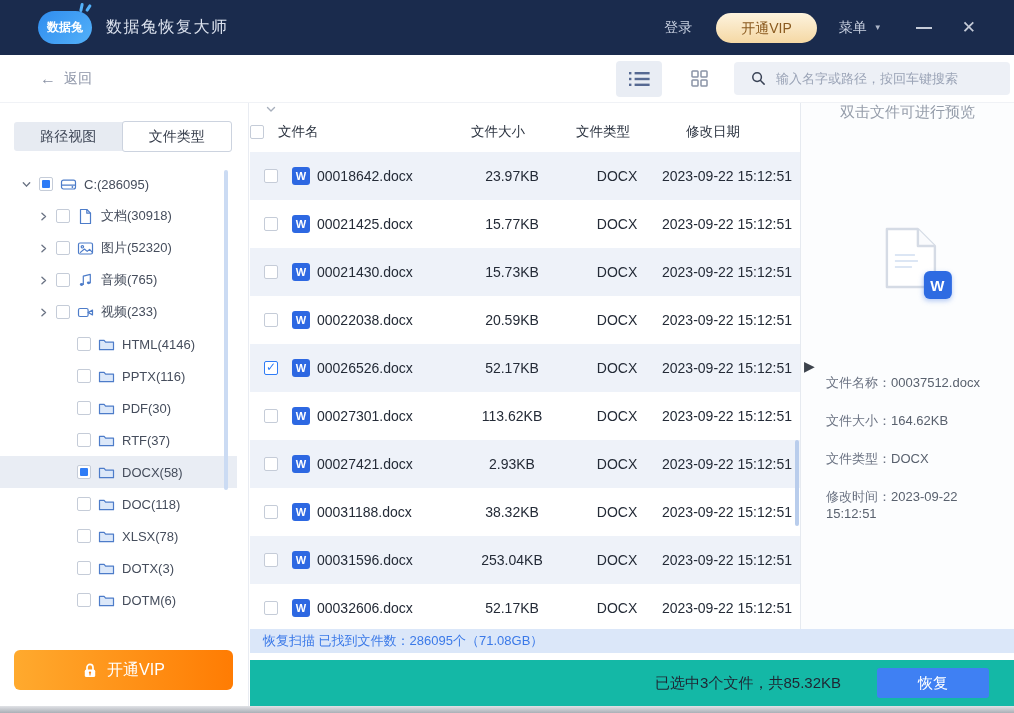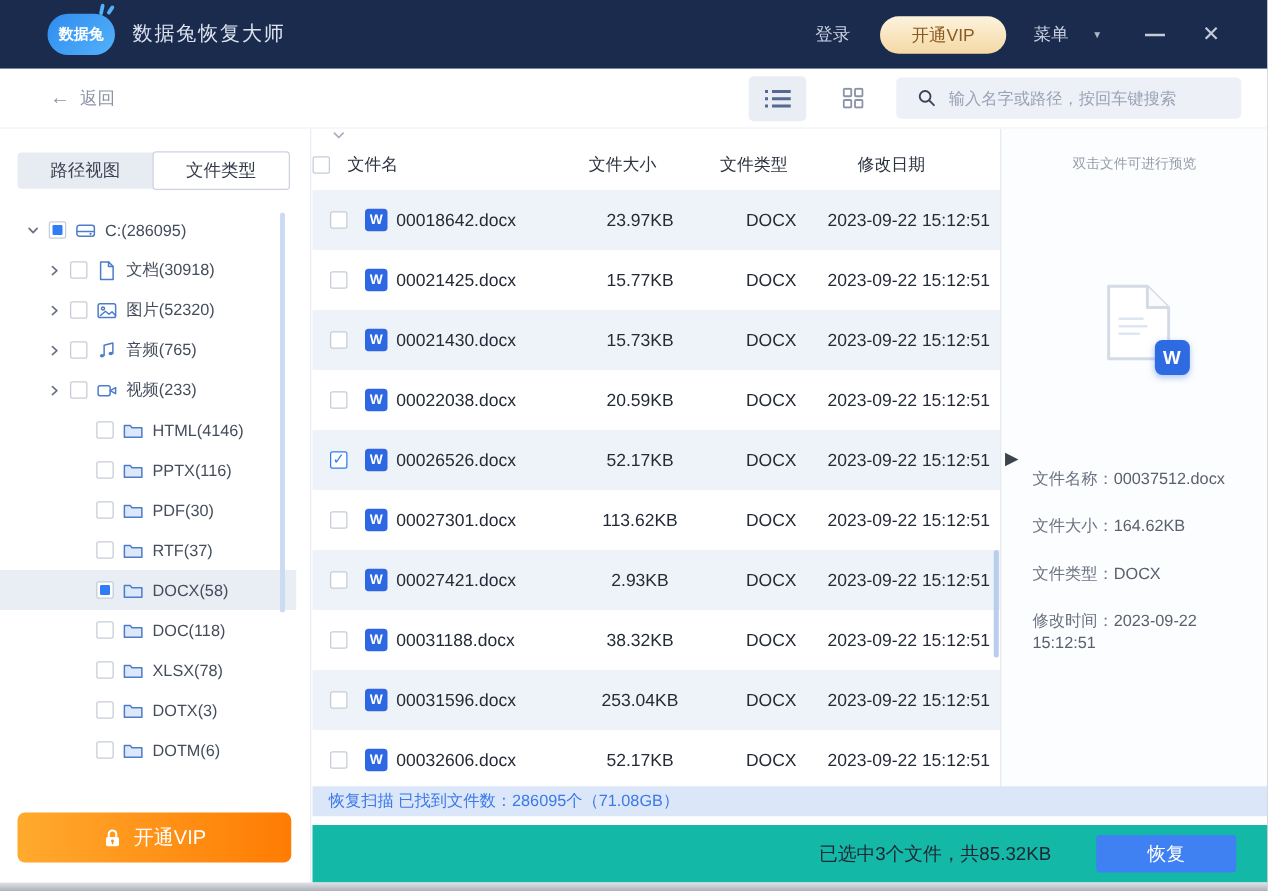--- a/index.html
+++ b/index.html
@@ -10,32 +10,32 @@
   .titlebar { position:absolute; top:0; left:0; right:0; height:55px; background:#1a2b4d; display:flex; align-items:center; }
   .logo { position:relative; margin-left:38px; width:54px; height:33px; flex:none;
           background:linear-gradient(135deg,#2f8cef,#53b1f9); border-radius:17px;
           display:flex; align-items:center; justify-content:center; color:#fff; font-size:12px; font-weight:bold; }
   .logo::before { content:""; position:absolute; top:-8px; right:9px; width:3px; height:9px; background:#53b1f9; border-radius:2px; transform:rotate(12deg); }
   .logo::after  { content:""; position:absolute; top:-7px; right:2px; width:3px; height:8px; background:#53b1f9; border-radius:2px; transform:rotate(34deg); }
   .app-title { margin-left:14px; color:#dce2ee; font-size:16px; letter-spacing:1.5px; }
   .tb-login { margin-left:auto; color:#c9d1e1; font-size:14px; cursor:pointer; }
   .vip-pill { margin-left:24px; height:30px; line-height:30px; padding:0 25px; border-radius:16px;
               background:linear-gradient(180deg,#fdf3de,#f5d8a4); color:#8a5a1f; font-size:14px; cursor:pointer; }
-  .tb-menu { margin-left:22px; color:#c9d1e1; font-size:14px; display:flex; align-items:center; gap:19px; cursor:pointer; }
+  .tb-menu { margin-left:22px; color:#c9d1e1; font-size:14px; display:flex; align-items:center; gap:7px; cursor:pointer; }
   .tb-menu .caret { font-size:8px; color:#aeb7c9; }
   .btn-min { margin-left:34px; width:16px; height:2px; background:#c5cbd8; cursor:pointer; }
   .btn-close { margin-left:30px; margin-right:38px; color:#c5cbd8; font-size:17px; cursor:pointer; }
 
   
   .toolbar { position:absolute; top:55px; left:0; right:0; height:48px; background:#fff; display:flex; align-items:center; border-bottom:1px solid #f0f2f6; }
   .back { margin-left:40px; display:flex; align-items:center; gap:8px; color:#8b93a6; font-size:14px; cursor:pointer; }
   .back .arr { font-size:16px; line-height:1; }
   .view-list { margin-left:auto; width:46px; height:36px; border-radius:4px; background:#e9edf4; display:flex; align-items:center; justify-content:center; cursor:pointer; }
   .view-grid { margin-left:19px; width:36px; height:36px; display:flex; align-items:center; justify-content:center; cursor:pointer; }
-  .search { margin-left:17px; margin-right:21px; width:276px; height:33px; background:#edf0f6; border-radius:4px; display:flex; align-items:center; padding-left:17px; }
+  .search { margin-left:17px; margin-right:4px; width:276px; height:33px; background:#edf0f6; border-radius:4px; display:flex; align-items:center; padding-left:17px; }
   .search input { border:none; background:transparent; outline:none; margin-left:10px; font-size:13px; color:#333; width:215px; font-family:inherit; }
   .search input::placeholder { color:#9aa3b6; }
 
   
   .sidebar { position:absolute; left:0; top:103px; width:249px; bottom:7px; background:#fff; border-right:1px solid #e9ecf2; }
   .tabs { margin:19px 17px 0 14px; height:29px; background:#e7ebf2; border-radius:3px; display:flex; }
   .tab { flex:1; display:flex; align-items:center; justify-content:center; font-size:14px; color:#3e4656; cursor:pointer;font-family:Liberation Serif, serif; }
   .tab.active { background:#fff; border:1px solid #ccd3df; border-radius:3px; margin:-1px; color:#333a48; }
   .tree { margin-top:17px; height:478px; overflow:hidden; position:relative; }
   .tree-row { display:flex; align-items:center; height:32px; margin-right:11px; font-size:13px; color:#454d5c; cursor:pointer; }
@@ -75,21 +75,21 @@
   .status-strip { position:absolute; left:250px; top:629px; right:0; height:24px; background:#dbe7f9; color:#3a79e8; font-size:13px;
                   display:flex; align-items:center; padding-left:13px; }
   .bottom-bar { position:absolute; left:250px; top:660px; right:0; height:46px; background:#14b8a6; display:flex; align-items:center; justify-content:flex-end; }
   .sel-text { font-size:15px; color:#1f2633; margin-right:36px; }
   .recover-btn { width:112px; height:30px; background:#3f80f3; border:none; border-radius:3px; color:#fff; font-size:15px;
                  display:flex; align-items:center; justify-content:center; margin-right:25px; cursor:pointer; font-family:inherit; }
   .bottom-edge { position:absolute; left:0; right:0; bottom:0; height:7px; background:linear-gradient(180deg,#e0e2e6,#abafb6); }
 
   
   .preview { position:absolute; left:800px; top:103px; right:0; height:533px; background:#fcfdfe; border-left:1px solid #e6eaf0; }
-  .pv-hint { margin-top:20px; text-align:center; font-size:11px; color:#959daa; }
+  .pv-hint { text-align:center; font-size:15px; color:#959daa; }
   .pv-icon { position:absolute; top:122px; left:50%; transform:translateX(-45%); width:58px; }
   .pv-badge { position:absolute; right:-12px; bottom:-4px; width:28px; height:28px; background:#2e6be2; border-radius:6px;
               color:#fff; font-weight:bold; font-size:15px; display:flex; align-items:center; justify-content:center;
               box-shadow:0 2px 5px rgba(46,107,226,.35); }
   .pv-details { position:absolute; top:271px; left:25px; right:8px; }
   .pv-row { margin-bottom:22px; font-size:13px; color:#59616e; height:16px; }
   .pv-row .lbl { color:#6b7383; }
   .collapse { position:absolute; left:804px; top:358px; font-size:14px; color:#3d434c; z-index:3; cursor:pointer; }
 </style>
 </head>

